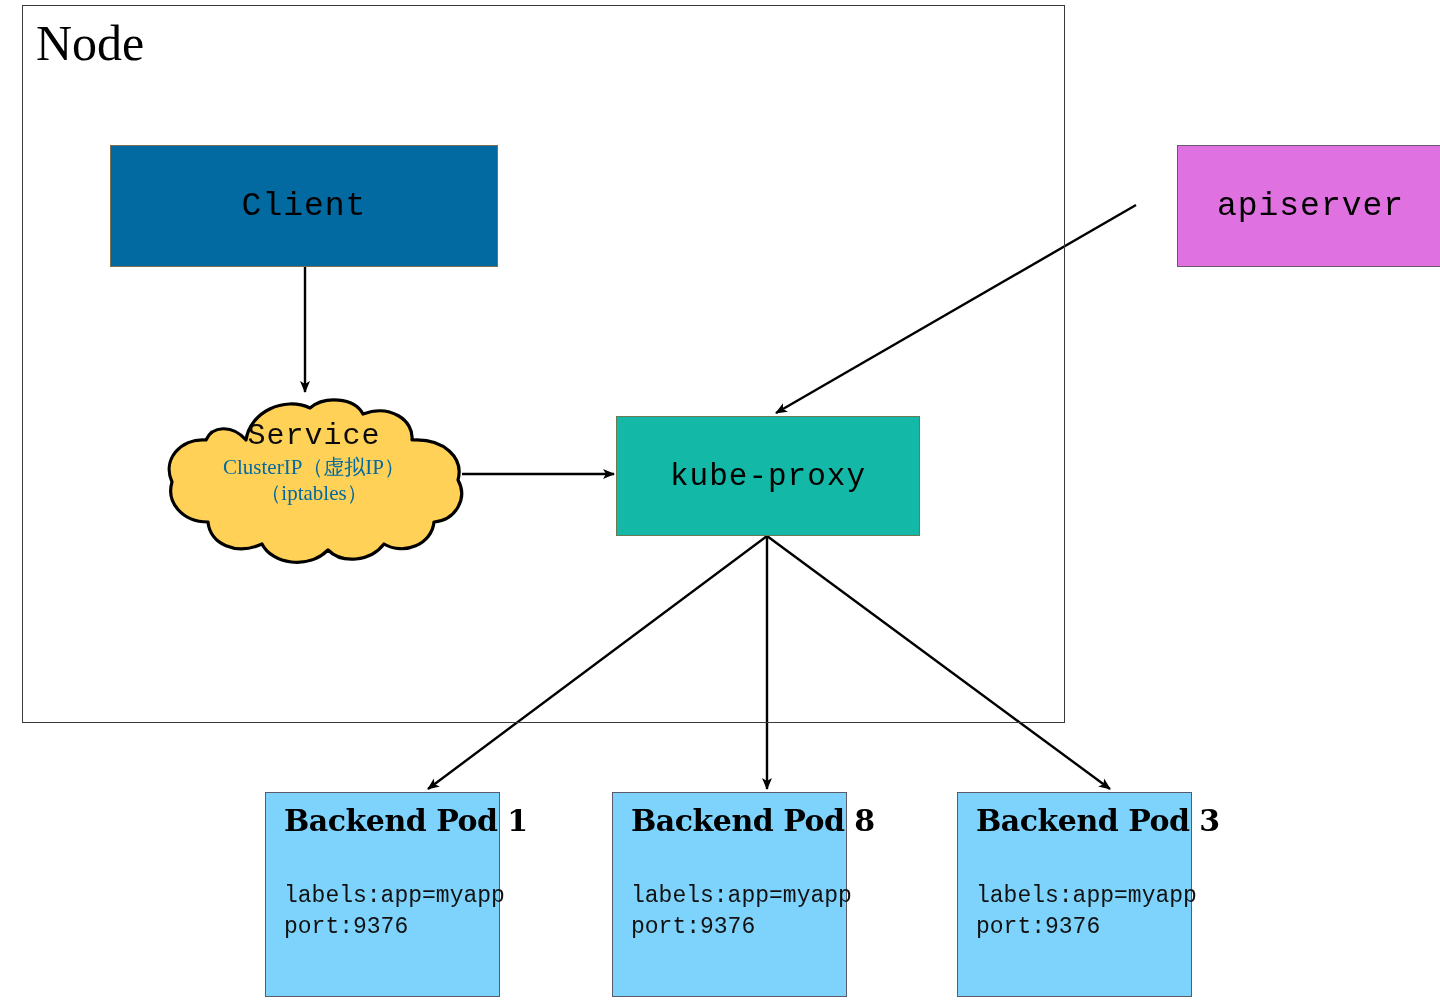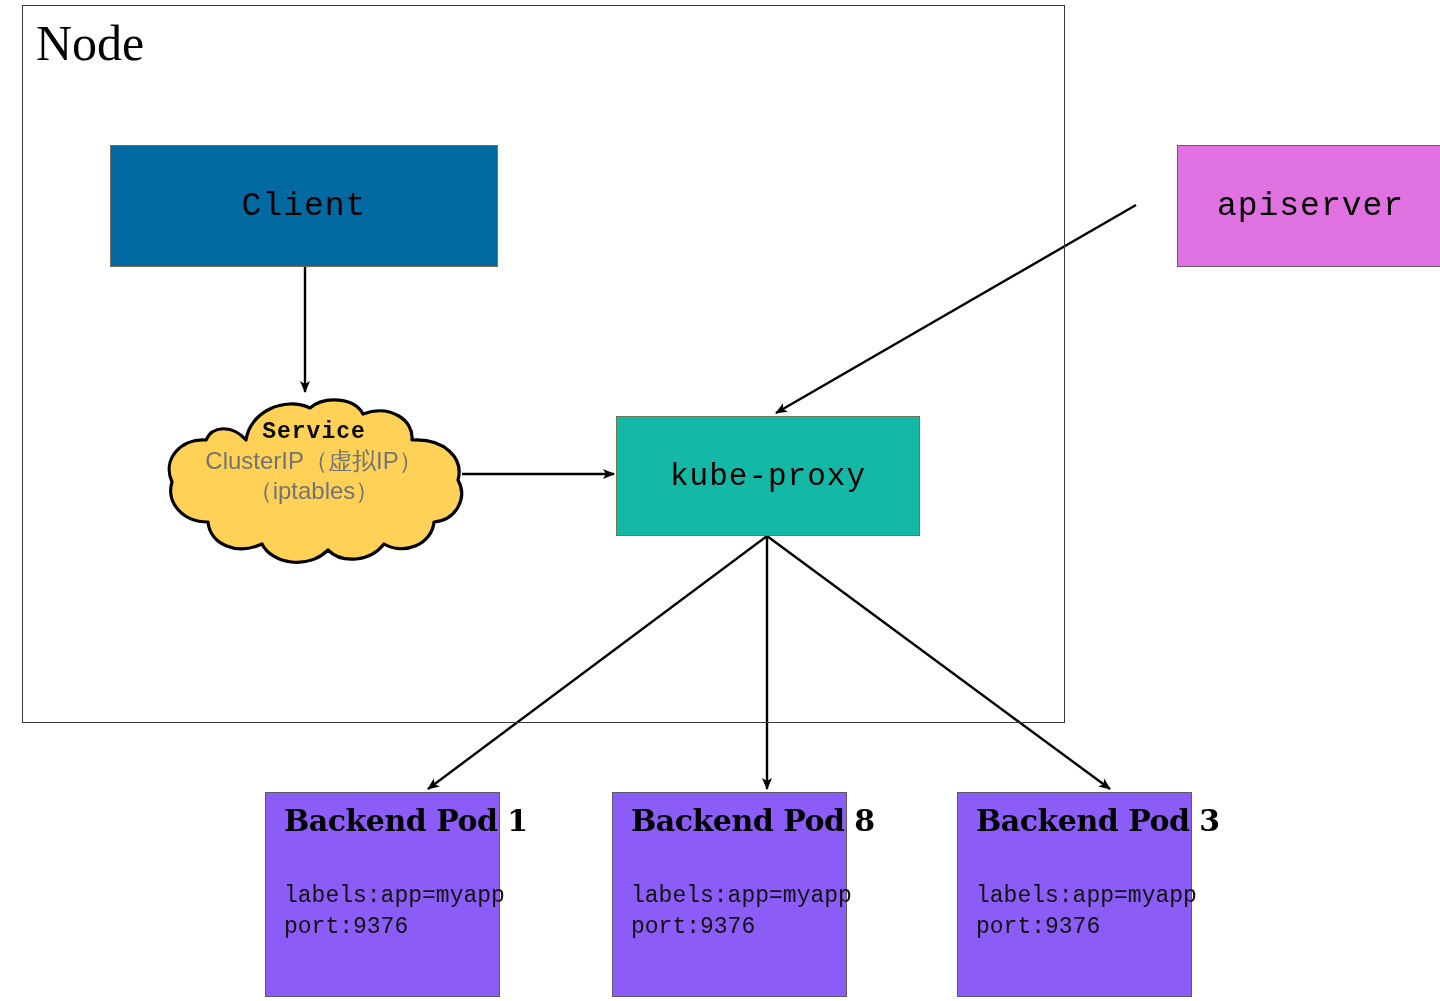--- a/index.html
+++ b/index.html
@@ -106,43 +106,42 @@
   .cloud-text {
     position: absolute;
     left: 0;
     top: 26px;
     width: 312px;
     text-align: center;
     pointer-events: none;
   }
   .cloud-title {
     font-family: "Liberation Mono", "DejaVu Sans Mono", monospace;
-    font-size: 23px;
+    font-size: 30px;
     color: #0b0b0b;
     line-height: 1.12;
     letter-spacing: 1px;
-    font-weight: bold;
   }
   .cloud-sub {
-    font-family: Liberation Sans, sans-serif;
-    font-size: 24px;
-    color: #737373;
+    font-family: Liberation Serif, serif;
+    font-size: 21px;
+    color: #0369a1;
     line-height: 1.25;
     letter-spacing: 0px;
   }
   .cloud-sub .l2 { display: block; }
 
   
   .pod {
     position: absolute;
     box-sizing: border-box;
     width: 235px;
     height: 205px;
     top: 792px;
-    background: #8b5cf6;
+    background: #7dd3fc;
     border: 1.5px solid #5a5a6b;
     padding: 12px 14px 0 18px;
   }
   .pod .pod-title {
     font-family: "DejaVu Serif", "Liberation Serif", serif;
     font-weight: bold;
     font-size: 30px;
     color: #000000;
     line-height: 1.05;
     white-space: nowrap;

